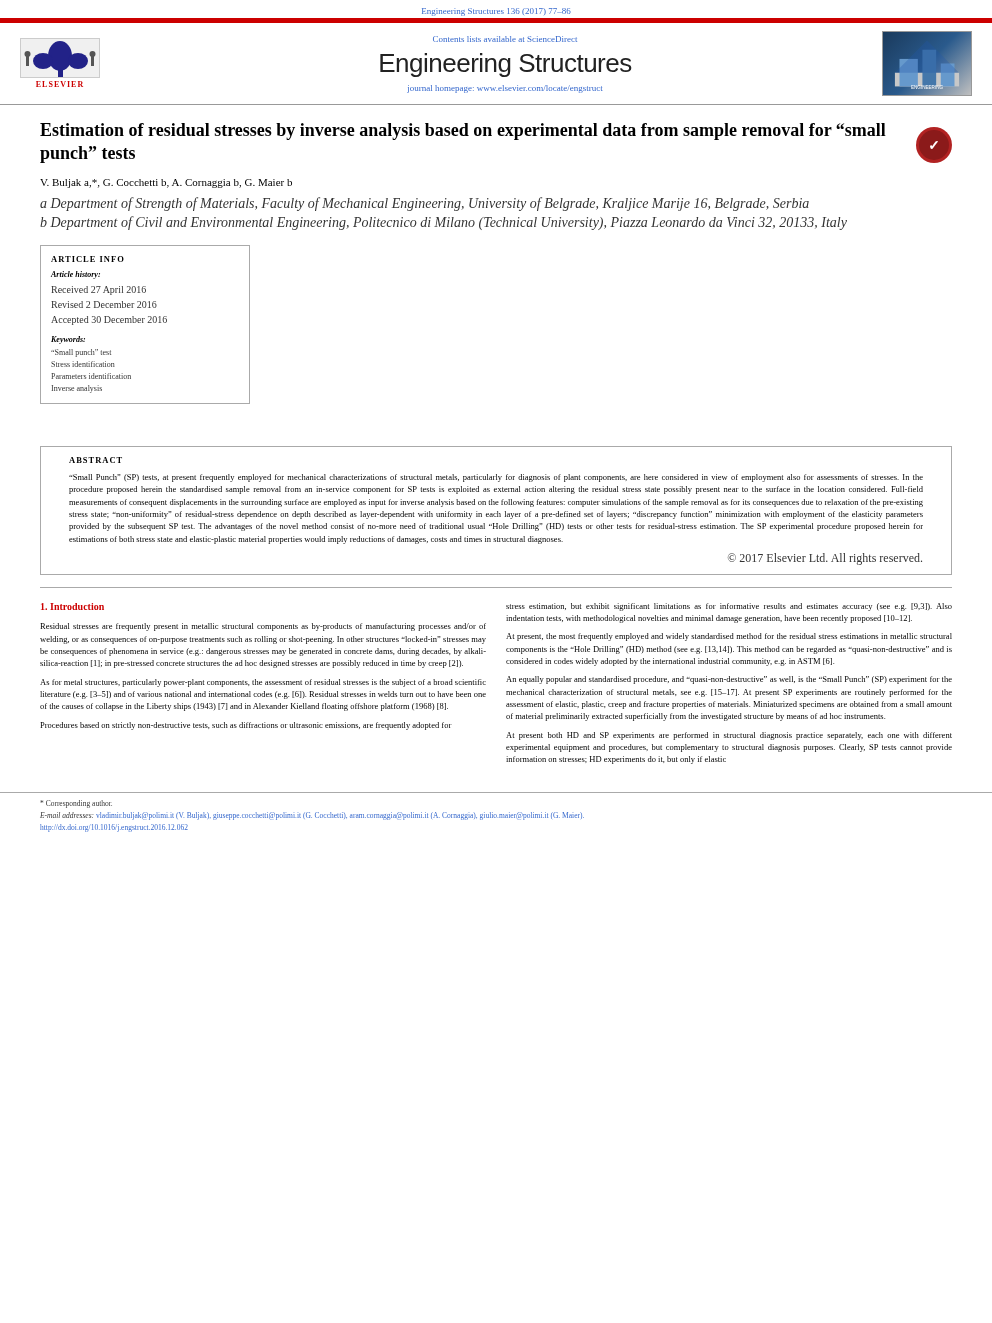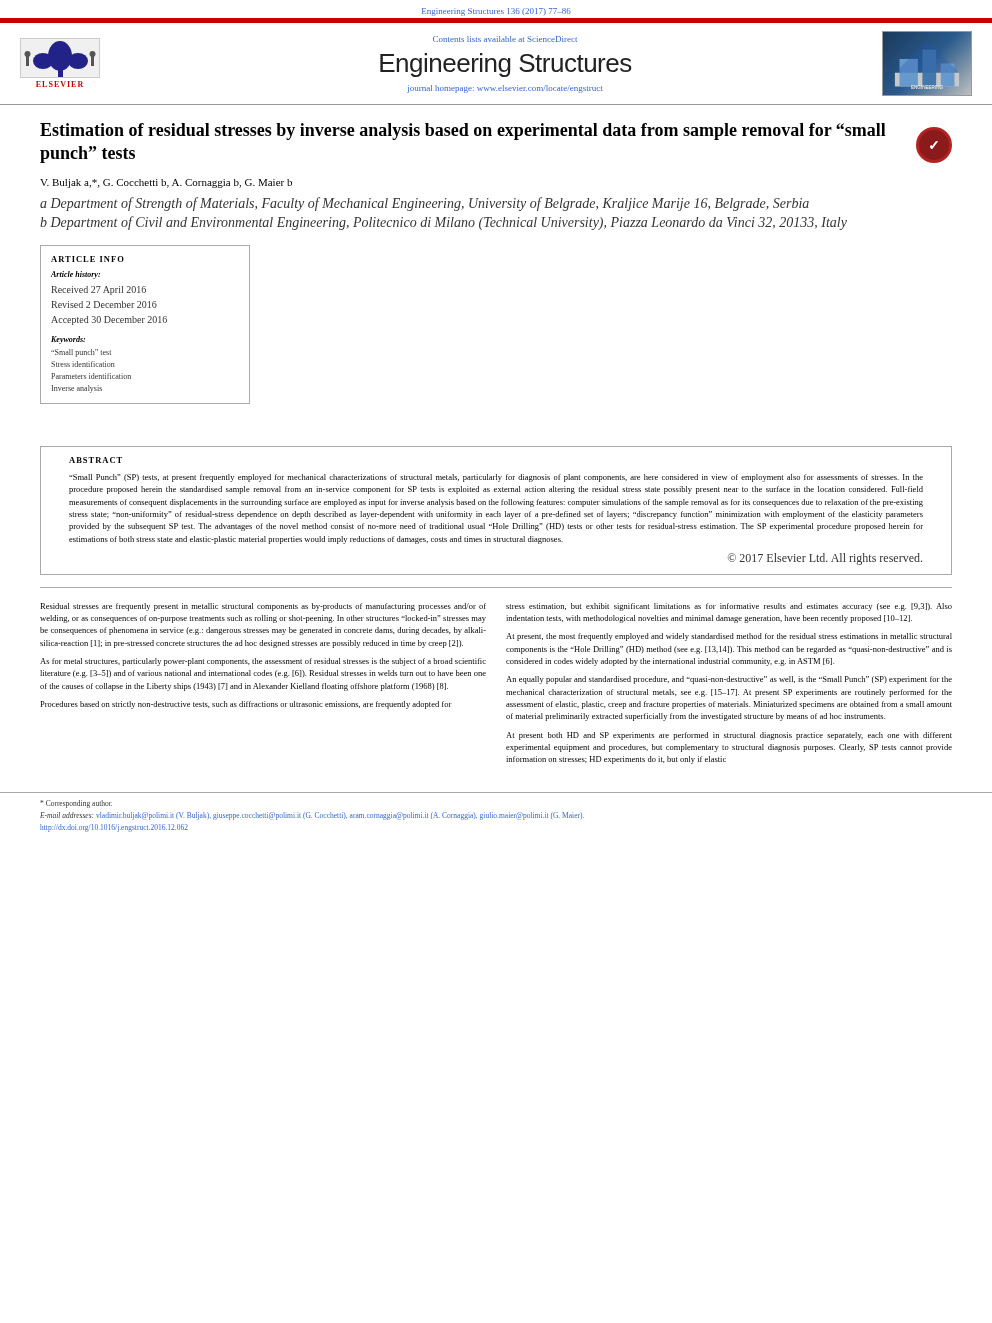--- a/index.html
+++ b/index.html
@@ -410,20 +410,21 @@
       </div>
     </div>
 
   </div>
 
   <hr class="divider">
 
   <div class="body-two-col">
 
     <div class="body-col">
+      <div class="section-title">1. Introduction</div>
       <p>Residual stresses are frequently present in metallic structural components as by-products of manufacturing processes and/or of welding, or as consequences of on-purpose treatments such as rolling or shot-peening. In other structures “locked-in” stresses may be consequences of phenomena in service (e.g.: dangerous stresses may be generated in concrete dams, during decades, by alkali-silica-reaction [1]; in pre-stressed concrete structures the ad hoc designed stresses are possibly reduced in time by creep [2]).</p>
       <p>As for metal structures, particularly power-plant components, the assessment of residual stresses is the subject of a broad scientific literature (e.g. [3–5]) and of various national and international codes (e.g. [6]). Residual stresses in welds turn out to have been one of the causes of collapse in the Liberty ships (1943) [7] and in Alexander Kielland floating offshore platform (1968) [8].</p>
       <p>Procedures based on strictly non-destructive tests, such as diffractions or ultrasonic emissions, are frequently adopted for</p>
     </div>
 
     <div class="body-col">
       <p>stress estimation, but exhibit significant limitations as for informative results and estimates accuracy (see e.g. [9,3]). Also indentation tests, with methodological novelties and minimal damage generation, have been recently proposed [10–12].</p>
       <p>At present, the most frequently employed and widely standardised method for the residual stress estimations in metallic structural components is the “Hole Drilling” (HD) method (see e.g. [13,14]). This method can be regarded as “quasi-non-destructive” and is considered in codes widely adopted by the international industrial community, e.g. in ASTM [6].</p>
       <p>An equally popular and standardised procedure, and “quasi-non-destructive” as well, is the “Small Punch” (SP) experiment for the mechanical characterization of structural metals, see e.g. [15–17]. At present SP experiments are routinely performed for the assessment of elastic, plastic, creep and fracture properties of materials. Miniaturized specimens are obtained from a small amount of material preliminarily extracted superficially from the investigated structure by means of ad hoc instruments.</p>
       <p>At present both HD and SP experiments are performed in structural diagnosis practice separately, each one with different experimental equipment and procedures, but complementary to structural diagnosis purposes. Clearly, SP tests cannot provide information on stresses; HD experiments do it, but only if elastic</p>

